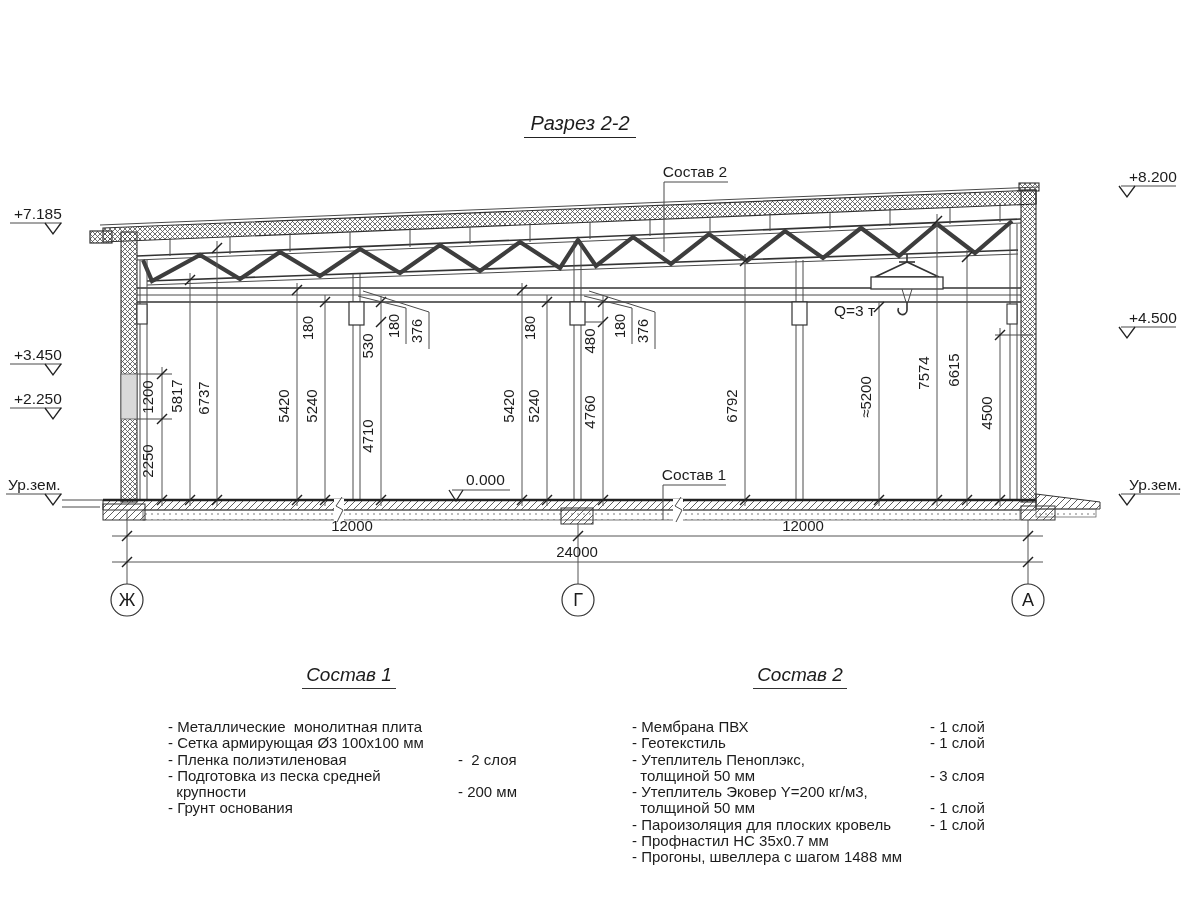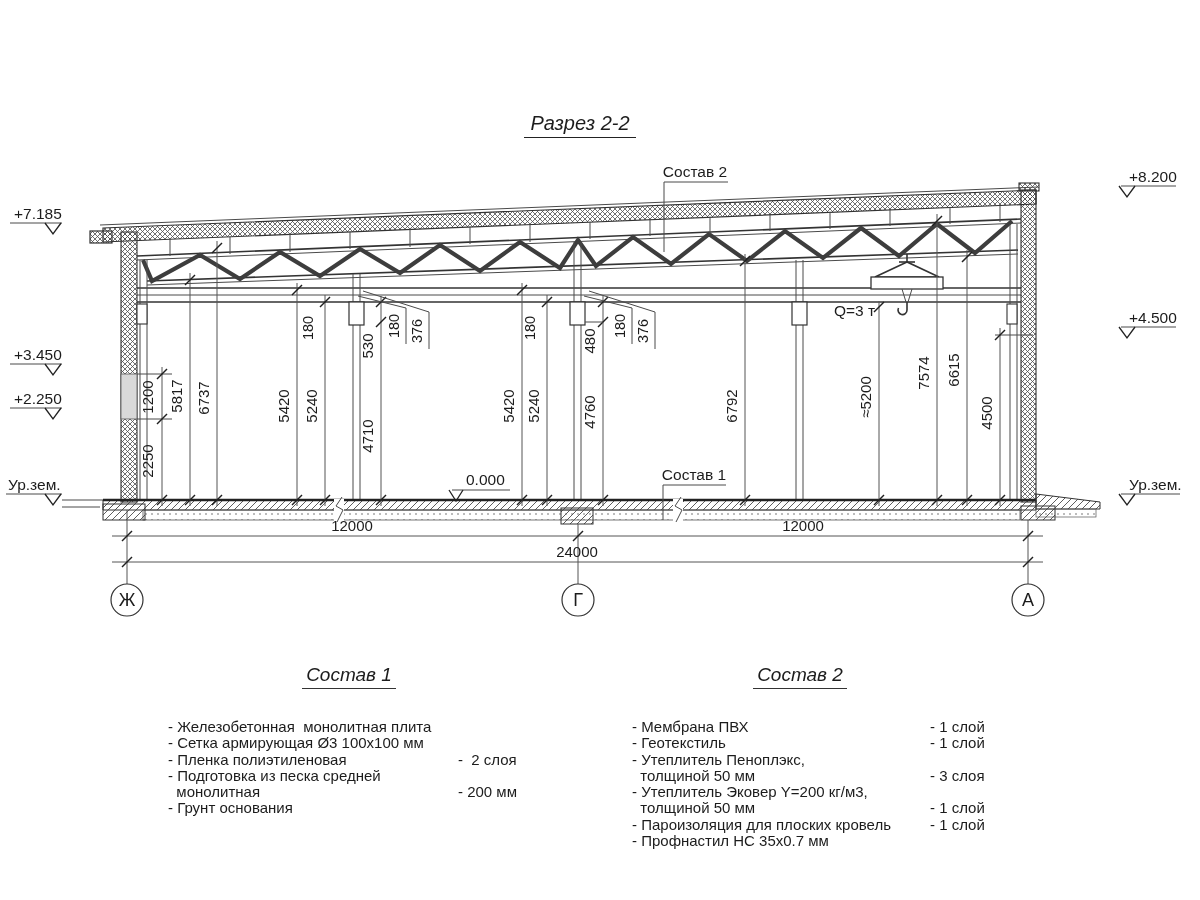--- a/index.html
+++ b/index.html
@@ -331,37 +331,37 @@
       <text class="axtxt" text-anchor="middle" x="578" y="562">Г</text>
       <circle cx="1028" cy="556" r="16" fill="#fff" stroke="#333" stroke-width="1.2"></circle>
       <text class="axtxt" text-anchor="middle" x="1028" y="562">А</text>
     </g>
   </g>
 </svg>
 
 <div class="legend" id="legend1" style="left:168px;top:620px;width:362px">
   <div class="legend-title"><span>Состав 1</span></div>
   <div class="row">
-        <span class="lt">- Железобетонная  монолитная плита</span>
+        <span class="lt">- Металлические  монолитная плита</span>
         <span class="lv"></span>
       </div>
   <div class="row">
         <span class="lt">- Сетка армирующая Ø3 100х100 мм</span>
         <span class="lv"></span>
       </div>
   <div class="row">
         <span class="lt">- Пленка полиэтиленовая</span>
         <span class="lv">-  2 слоя</span>
       </div>
   <div class="row">
         <span class="lt">- Подготовка из песка средней</span>
         <span class="lv"></span>
       </div>
   <div class="row">
-        <span class="lt">  монолитная</span>
+        <span class="lt">  крупности</span>
         <span class="lv">- 200 мм</span>
       </div>
   <div class="row">
         <span class="lt">- Грунт основания</span>
         <span class="lv"></span>
       </div>
 </div>
 
 <div class="legend" id="legend2" style="left:632px;top:620px;width:370px">
   <div class="legend-title" style="padding-right:34px"><span>Состав 2</span></div>
@@ -391,17 +391,18 @@
       </div>
   <div class="row">
         <span class="lt">- Пароизоляция для плоских кровель</span>
         <span class="lv">- 1 слой</span>
       </div>
   <div class="row">
         <span class="lt">- Профнастил НС 35х0.7 мм</span>
         <span class="lv"></span>
       </div>
   <div class="row">
+        <span class="lt">- Прогоны, швеллера с шагом 1488 мм</span>
         <span class="lv"></span>
       </div>
 </div>
 
 </div>
 
 </body></html>

